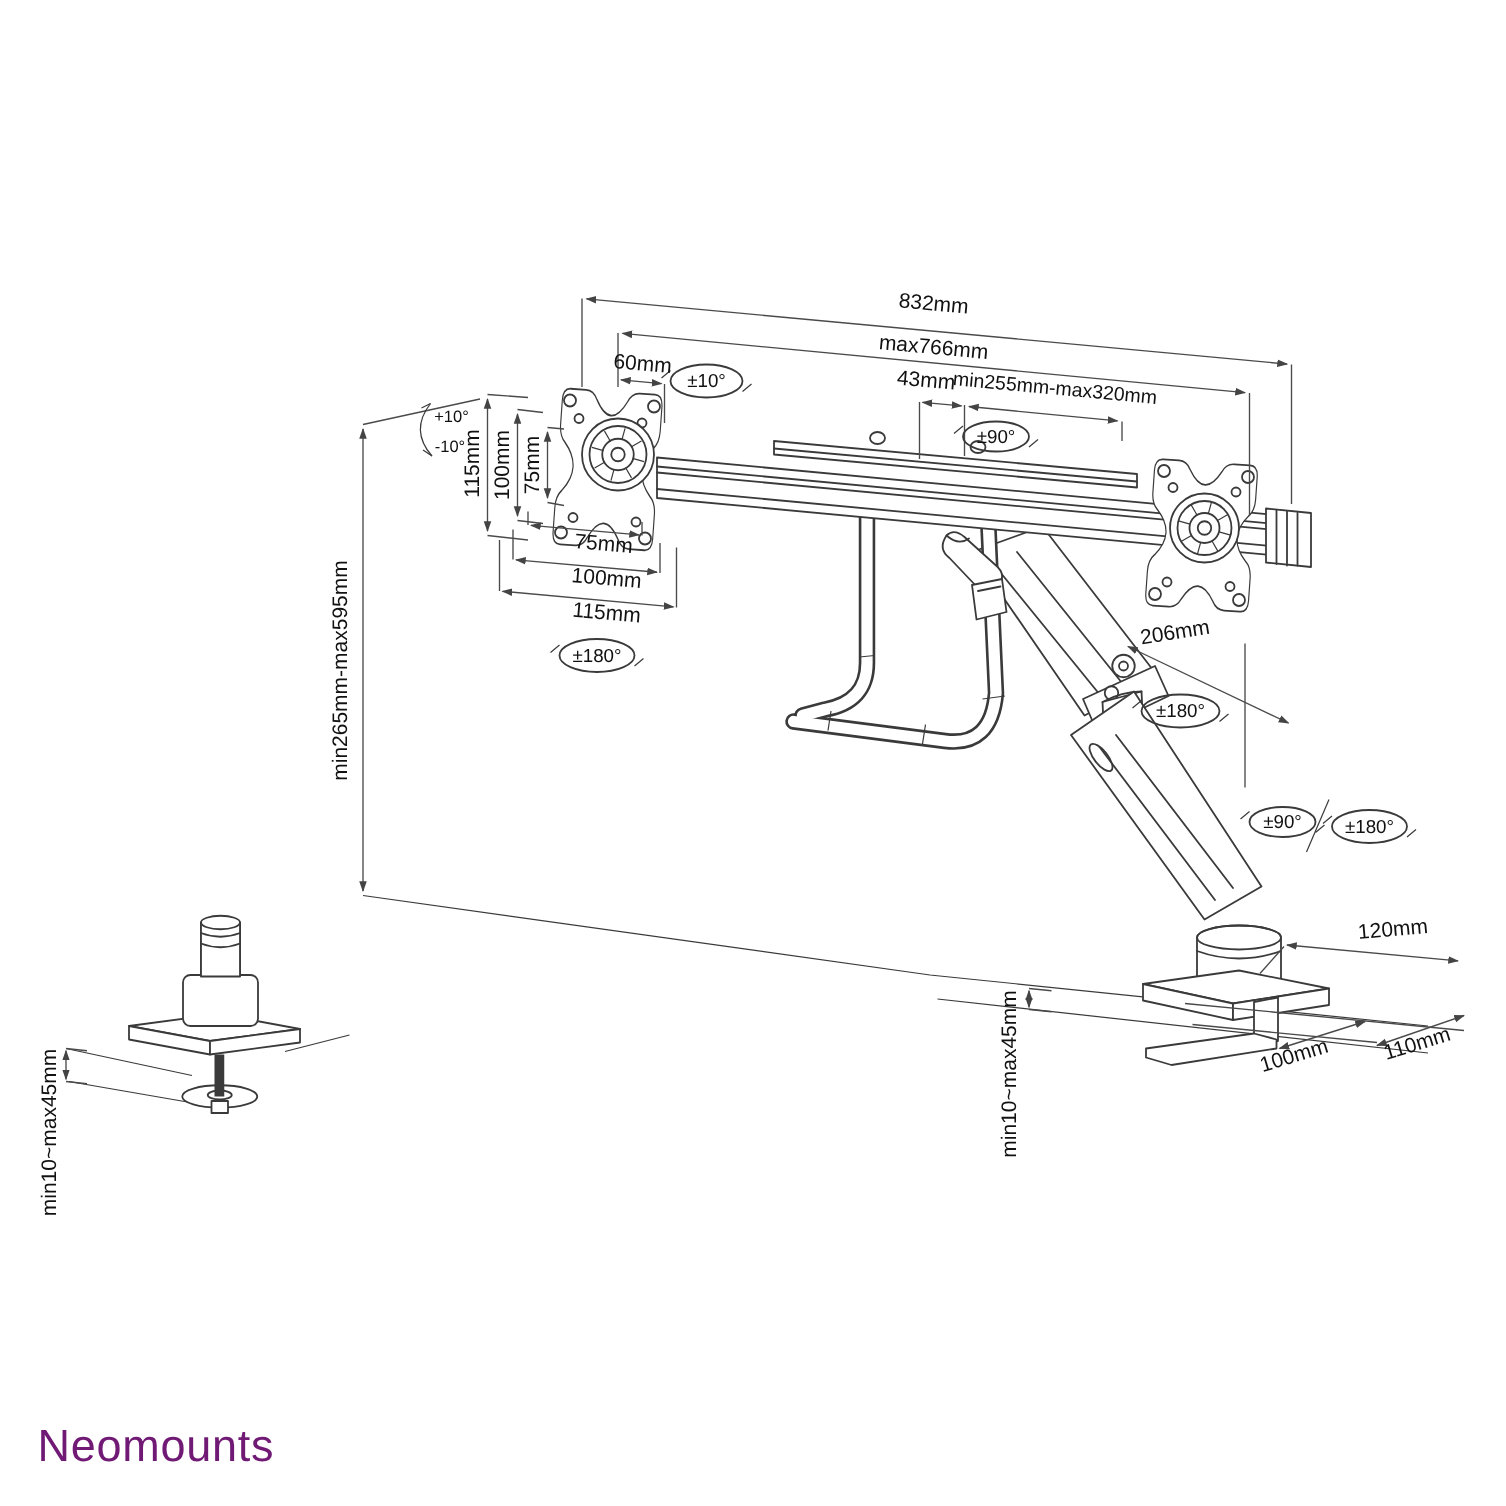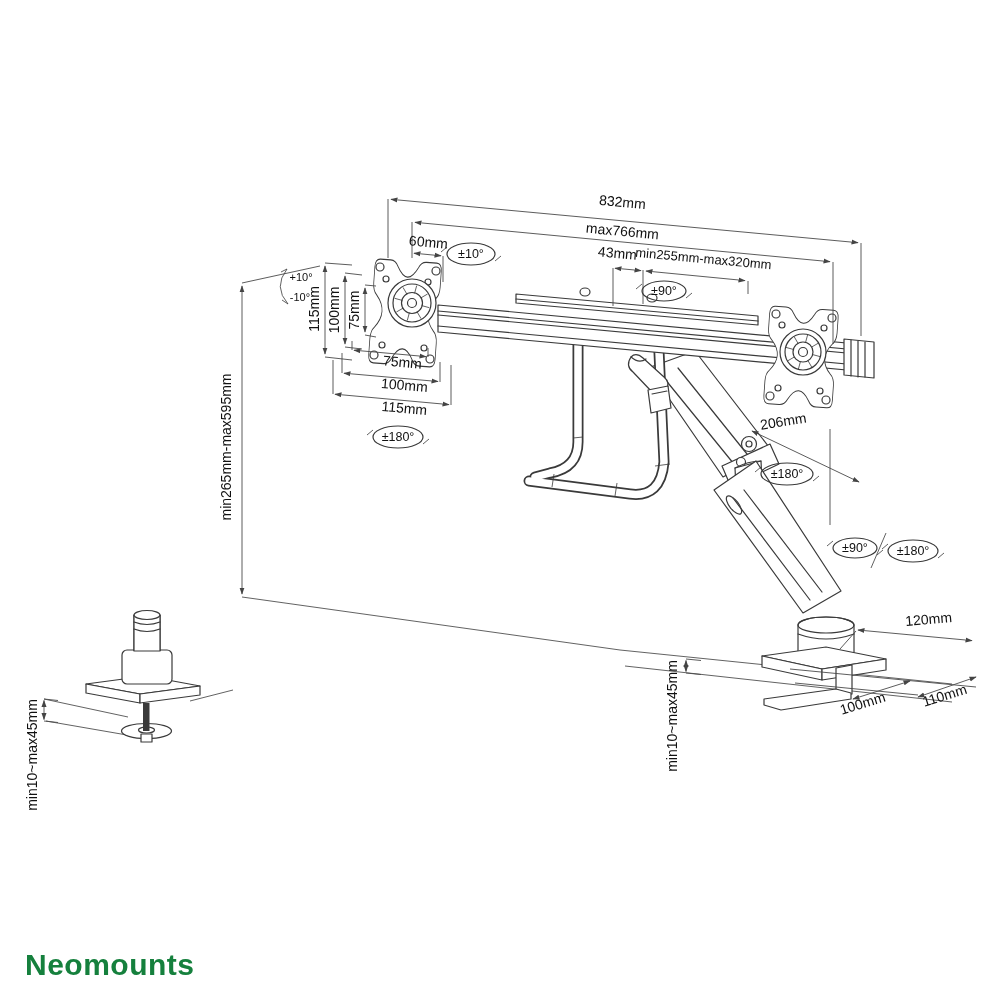--- a/index.html
+++ b/index.html
@@ -10,22 +10,22 @@
   .fw{stroke:#3a3a3a;stroke-width:1.2;fill:#ffffff;stroke-linejoin:round;}
   .dm{stroke:#4a4a4a;stroke-width:0.9;fill:none;}
   .tube-o{stroke:#3a3a3a;stroke-width:11;fill:none;stroke-linecap:round;stroke-linejoin:round;}
   .tube-i{stroke:#ffffff;stroke-width:7.5;fill:none;stroke-linecap:round;stroke-linejoin:round;}
   .thin{stroke:#3a3a3a;stroke-width:0.8;fill:none;}
   text{font-family:"Liberation Sans", sans-serif;fill:#111;}
   .dt{font-size:14px;text-anchor:middle;}
   .dts{font-size:13px;text-anchor:middle;}
   .bt{font-size:12.5px;text-anchor:middle;}
   .st{font-size:11px;text-anchor:middle;}
-  #logo{position:absolute;left:25px;top:948px;font-size:30px;font-weight:bold;
-        letter-spacing:0.5px;color:#15803d;}
+  #logo{position:absolute;left:25px;top:948px;font-size:30px;font-weight:normal;
+        letter-spacing:0.5px;color:#701a75;}
 </style>
 </head>
 <body>
 
 <div id="stage">
 <svg width="1004" height="1004" viewBox="0 0 1004 1004">
   <defs>
     <marker id="ar" viewBox="0 0 10 10" refX="9" refY="5" markerWidth="8" markerHeight="8" orient="auto-start-reverse">
       <path d="M0,1.5 L10,5 L0,8.5 z" fill="#444"></path>
     </marker>

